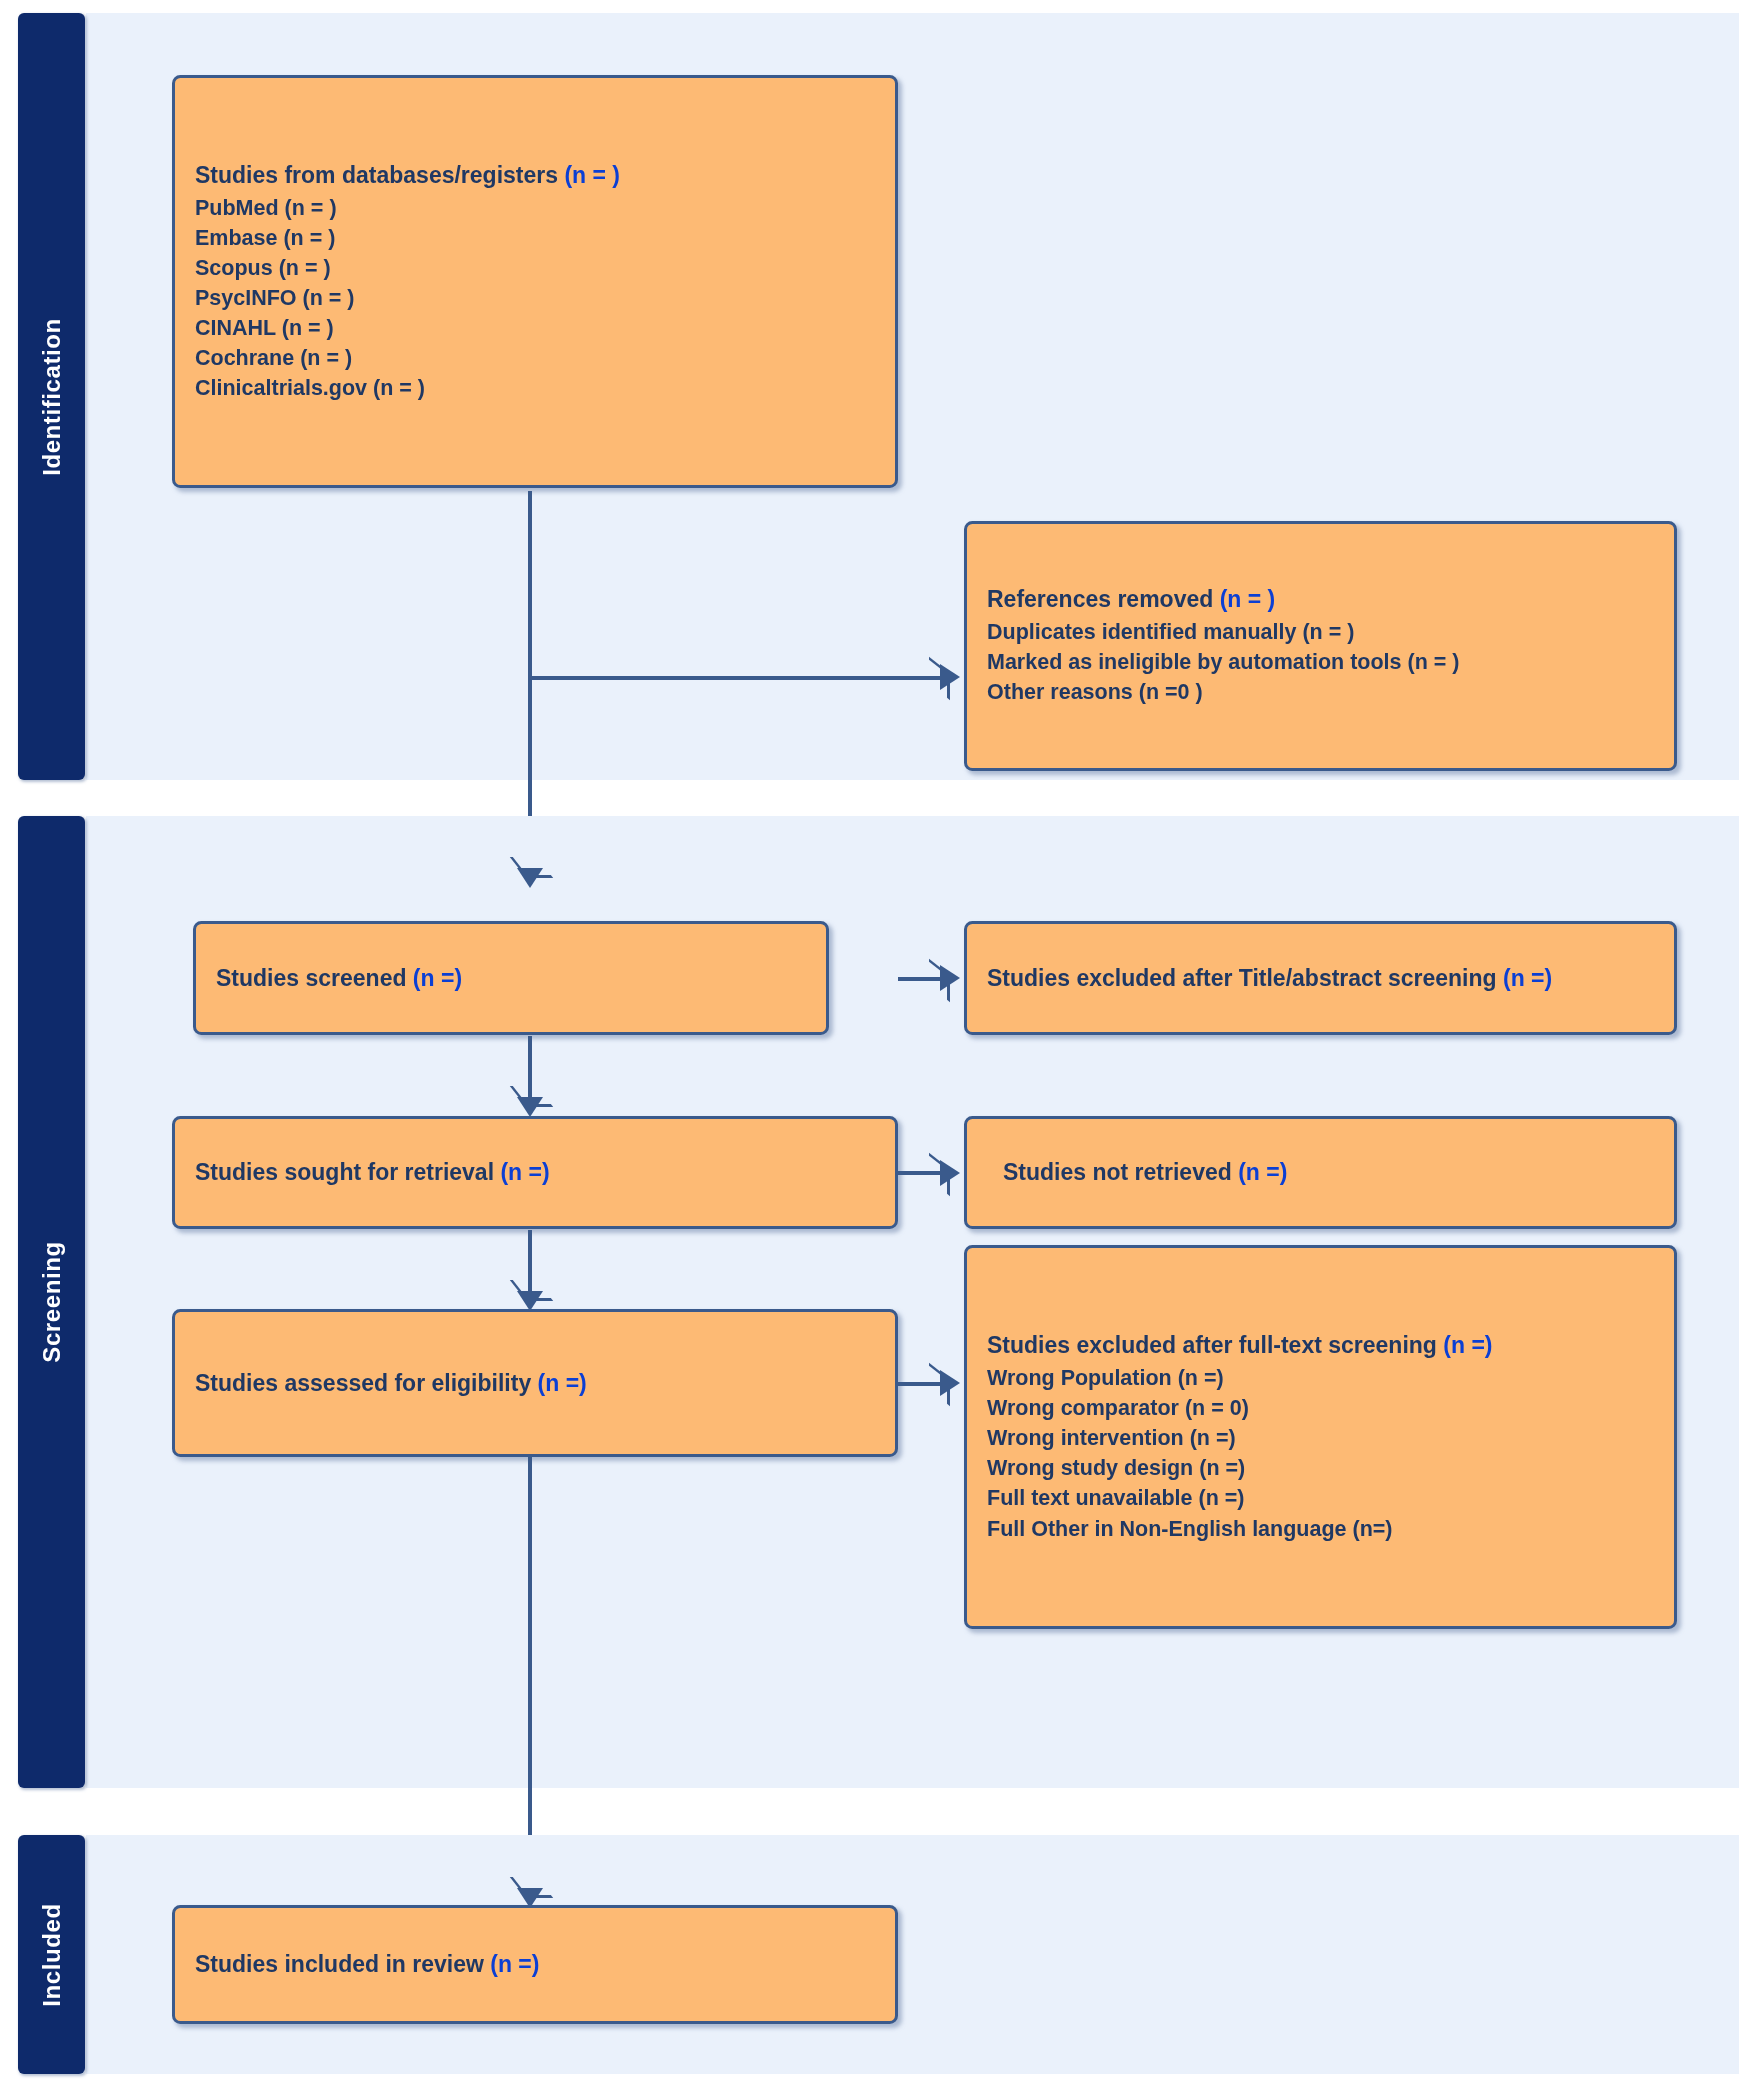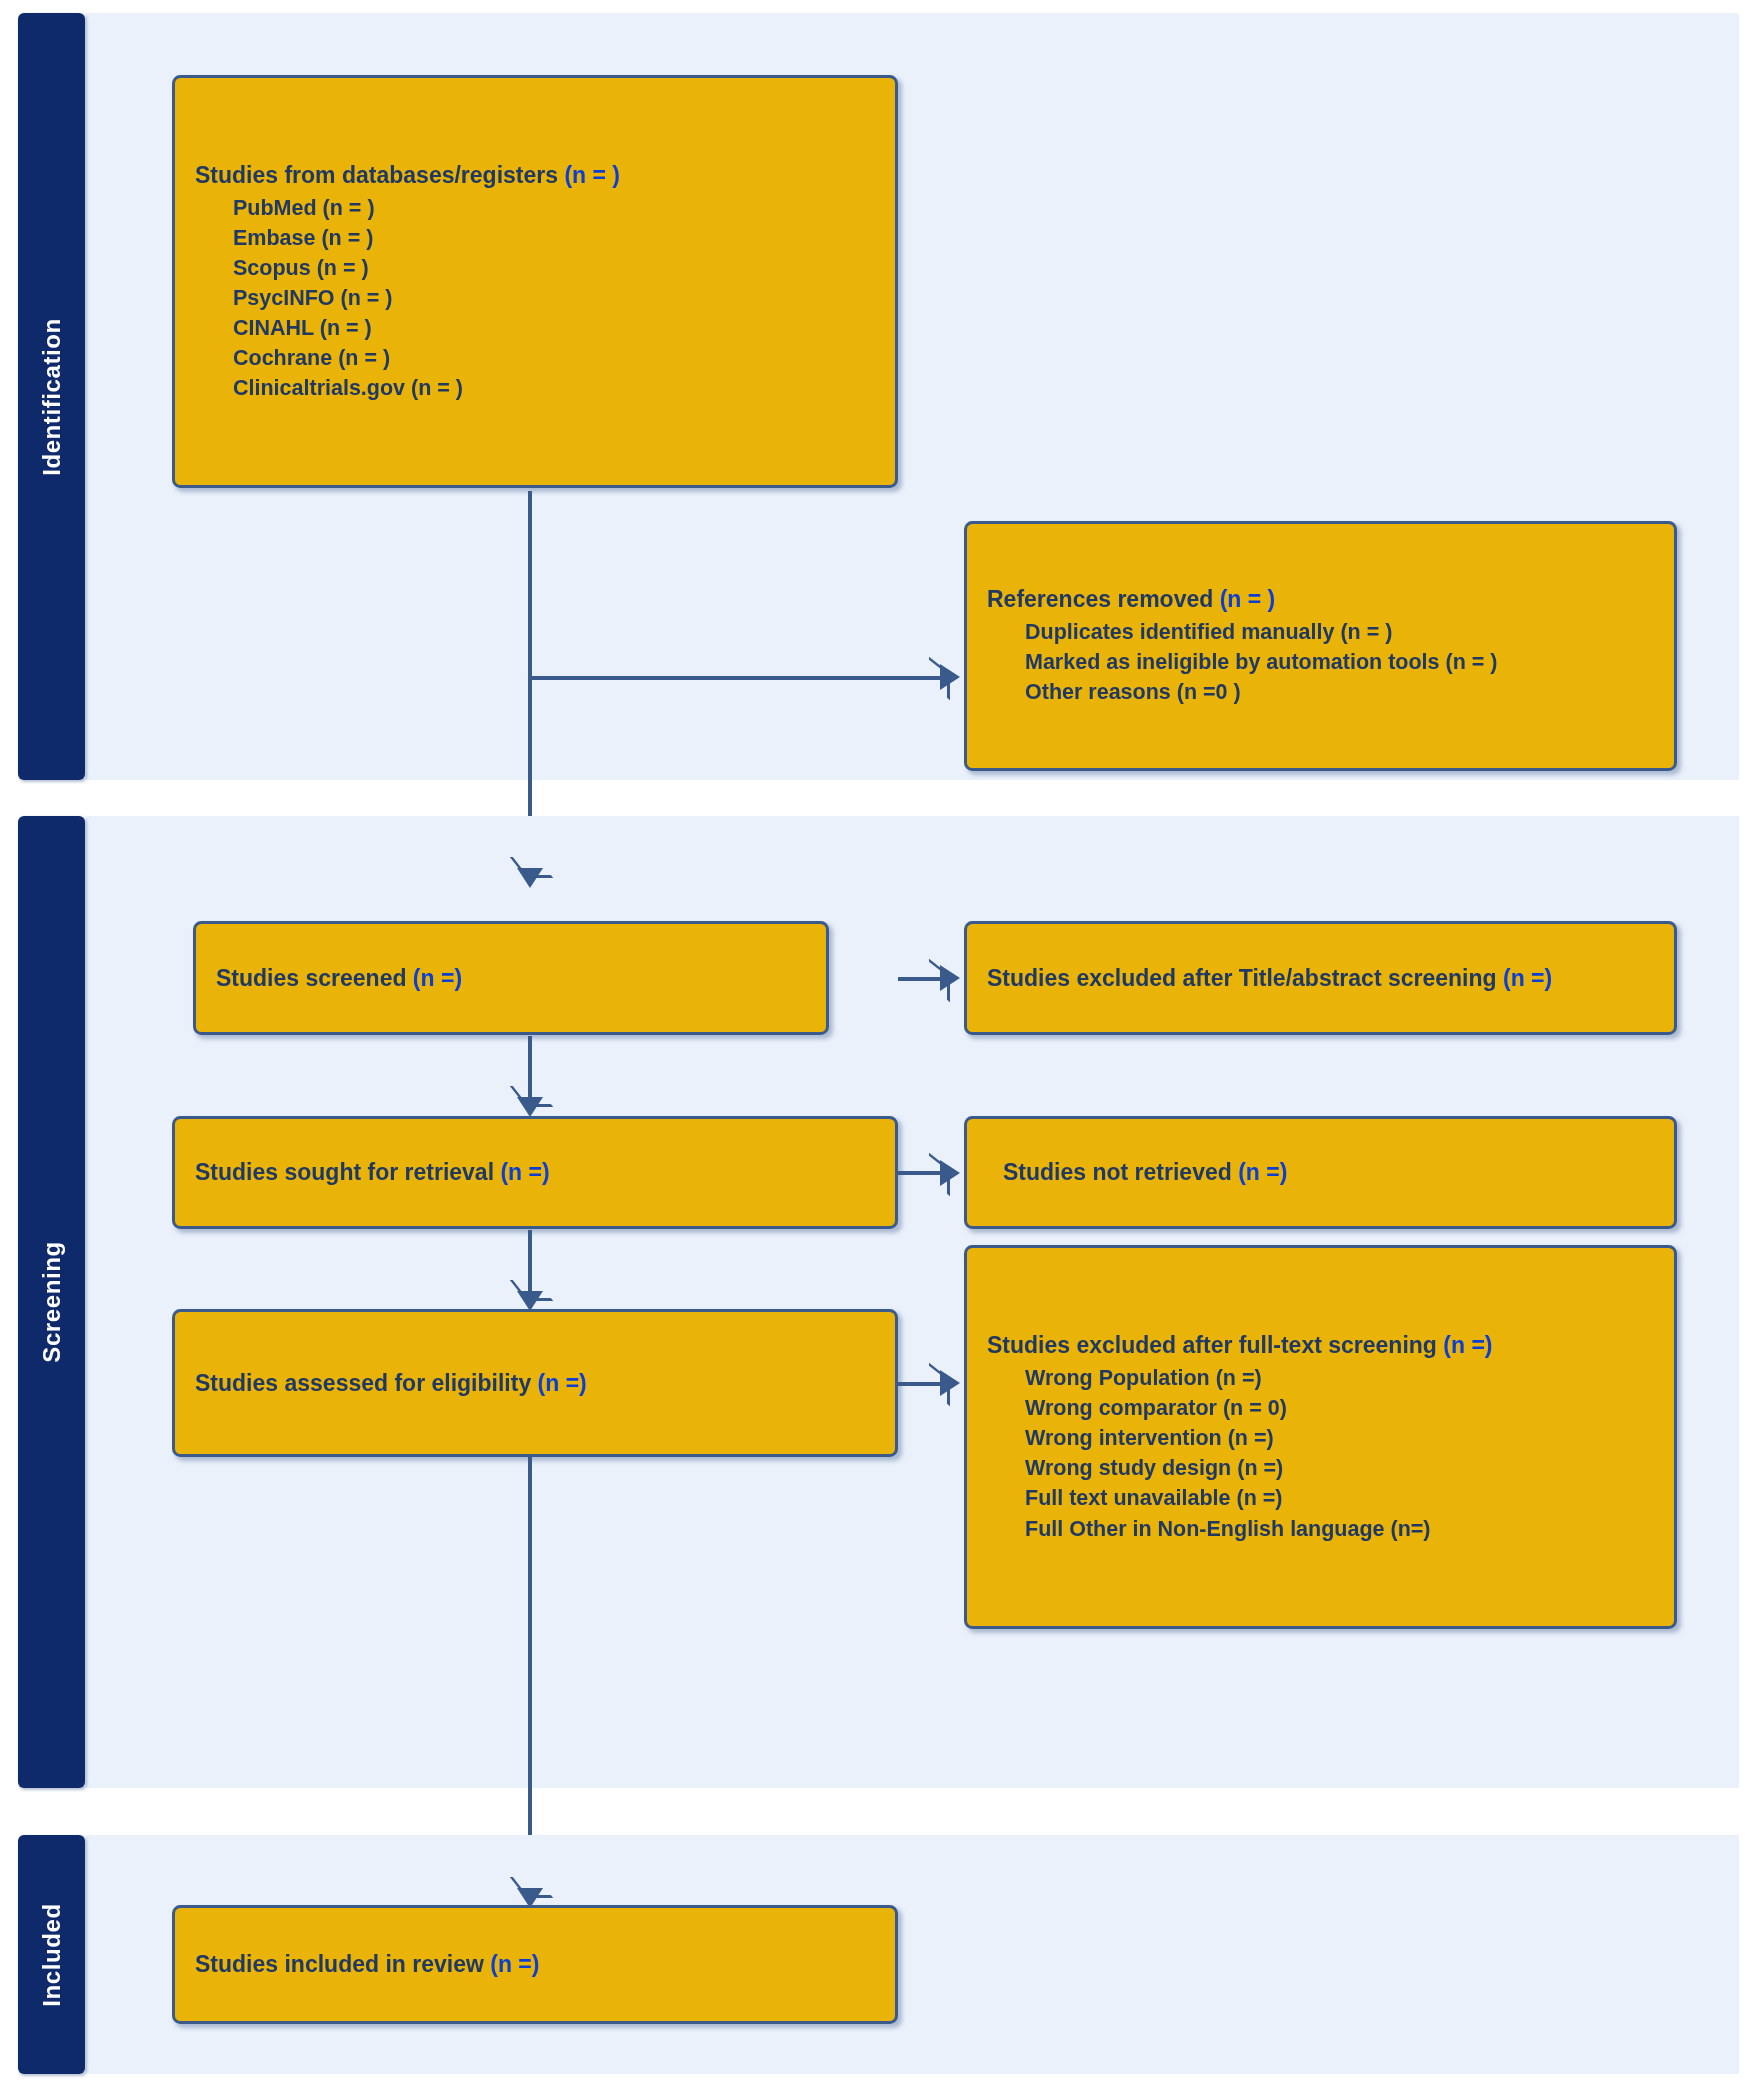--- a/index.html
+++ b/index.html
@@ -37,21 +37,21 @@
     white-space: nowrap;
     color: #ffffff;
     font-weight: bold;
     font-size: 24px;
     letter-spacing: 0.6px;
   }
 
   
   .fbox {
     position: absolute;
-    background: #eab308;
+    background: #fdba74;
     border: 3px solid #3a5a8c;
     border-radius: 8.3px;
     box-sizing: border-box;
     box-shadow: 3.6px 3.6px 4.2px rgba(120,140,175,0.55);
     display: flex;
     align-items: center;
   }
   .fbox .inner {
     width: 100%;
     padding: 0 20px;
@@ -64,21 +64,20 @@
   }
   .naccent {
     color: #0b3fd4;
     font-weight: bold;
   }
   .subline {
     color: #1f3864;
     font-weight: bold;
     font-size: 21.5px;
     line-height: 1.40;
-    margin-left: 38px;
   }
   .sublist {
     margin-top: 2.4px;
   }
 
   
   .vline {
     position: absolute;
     background: #3a5a8c;
     width: 3.6px;

